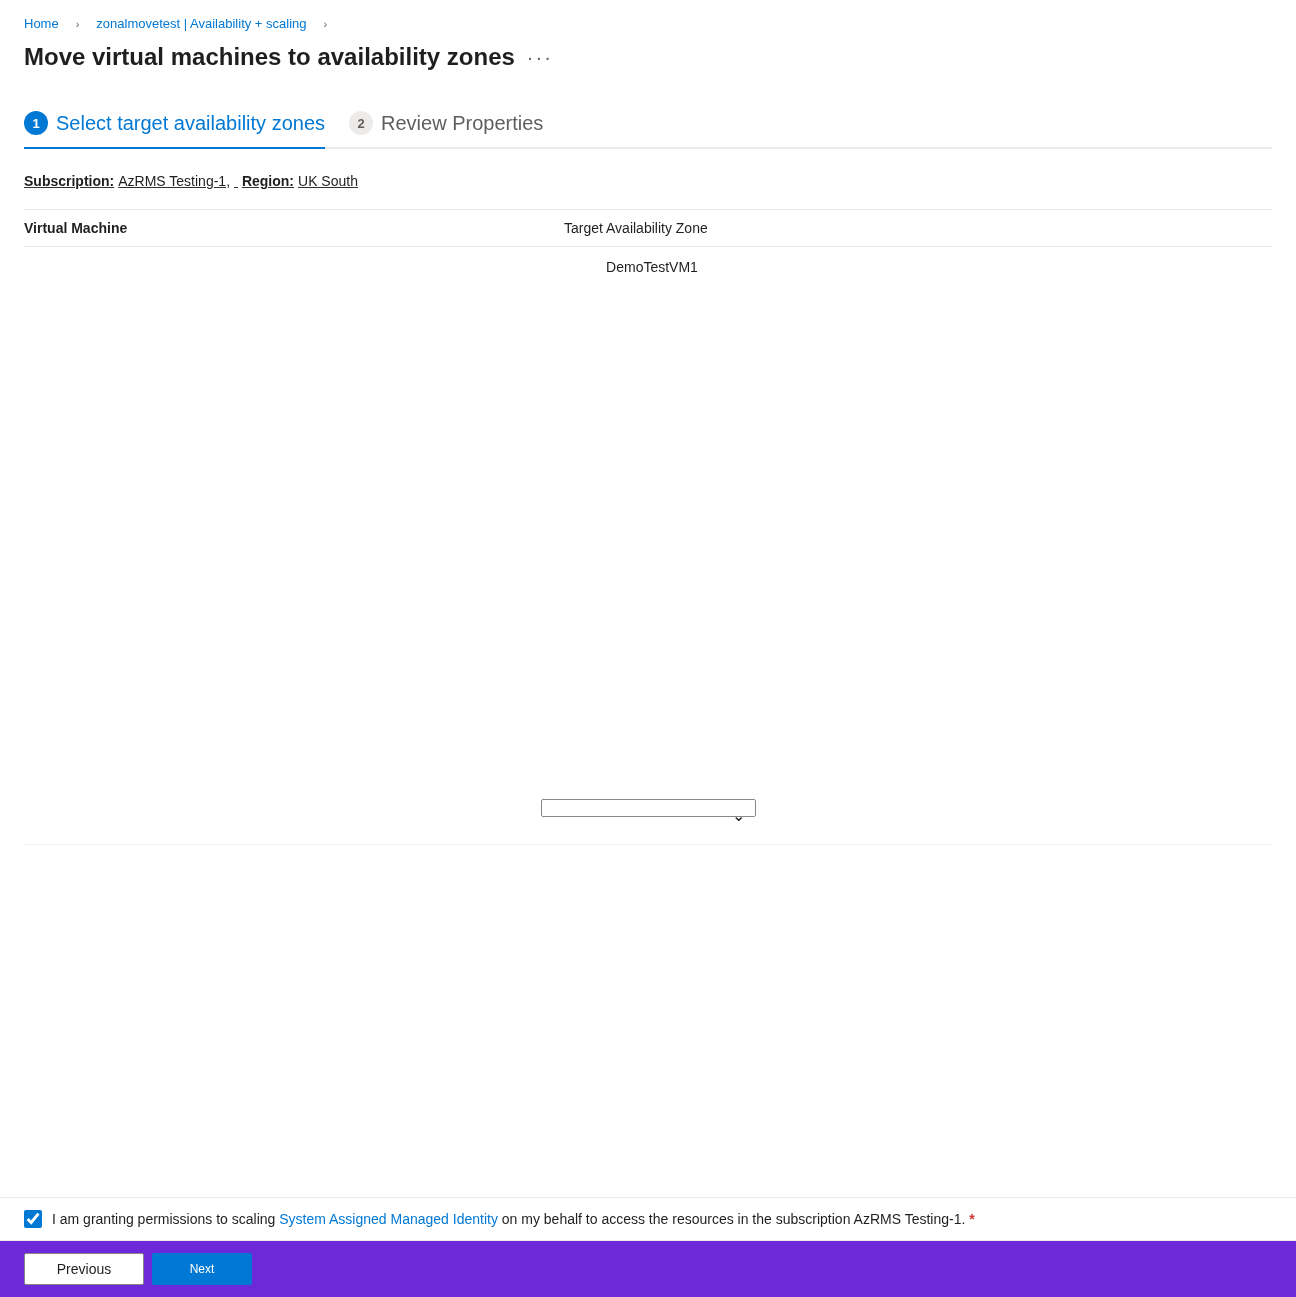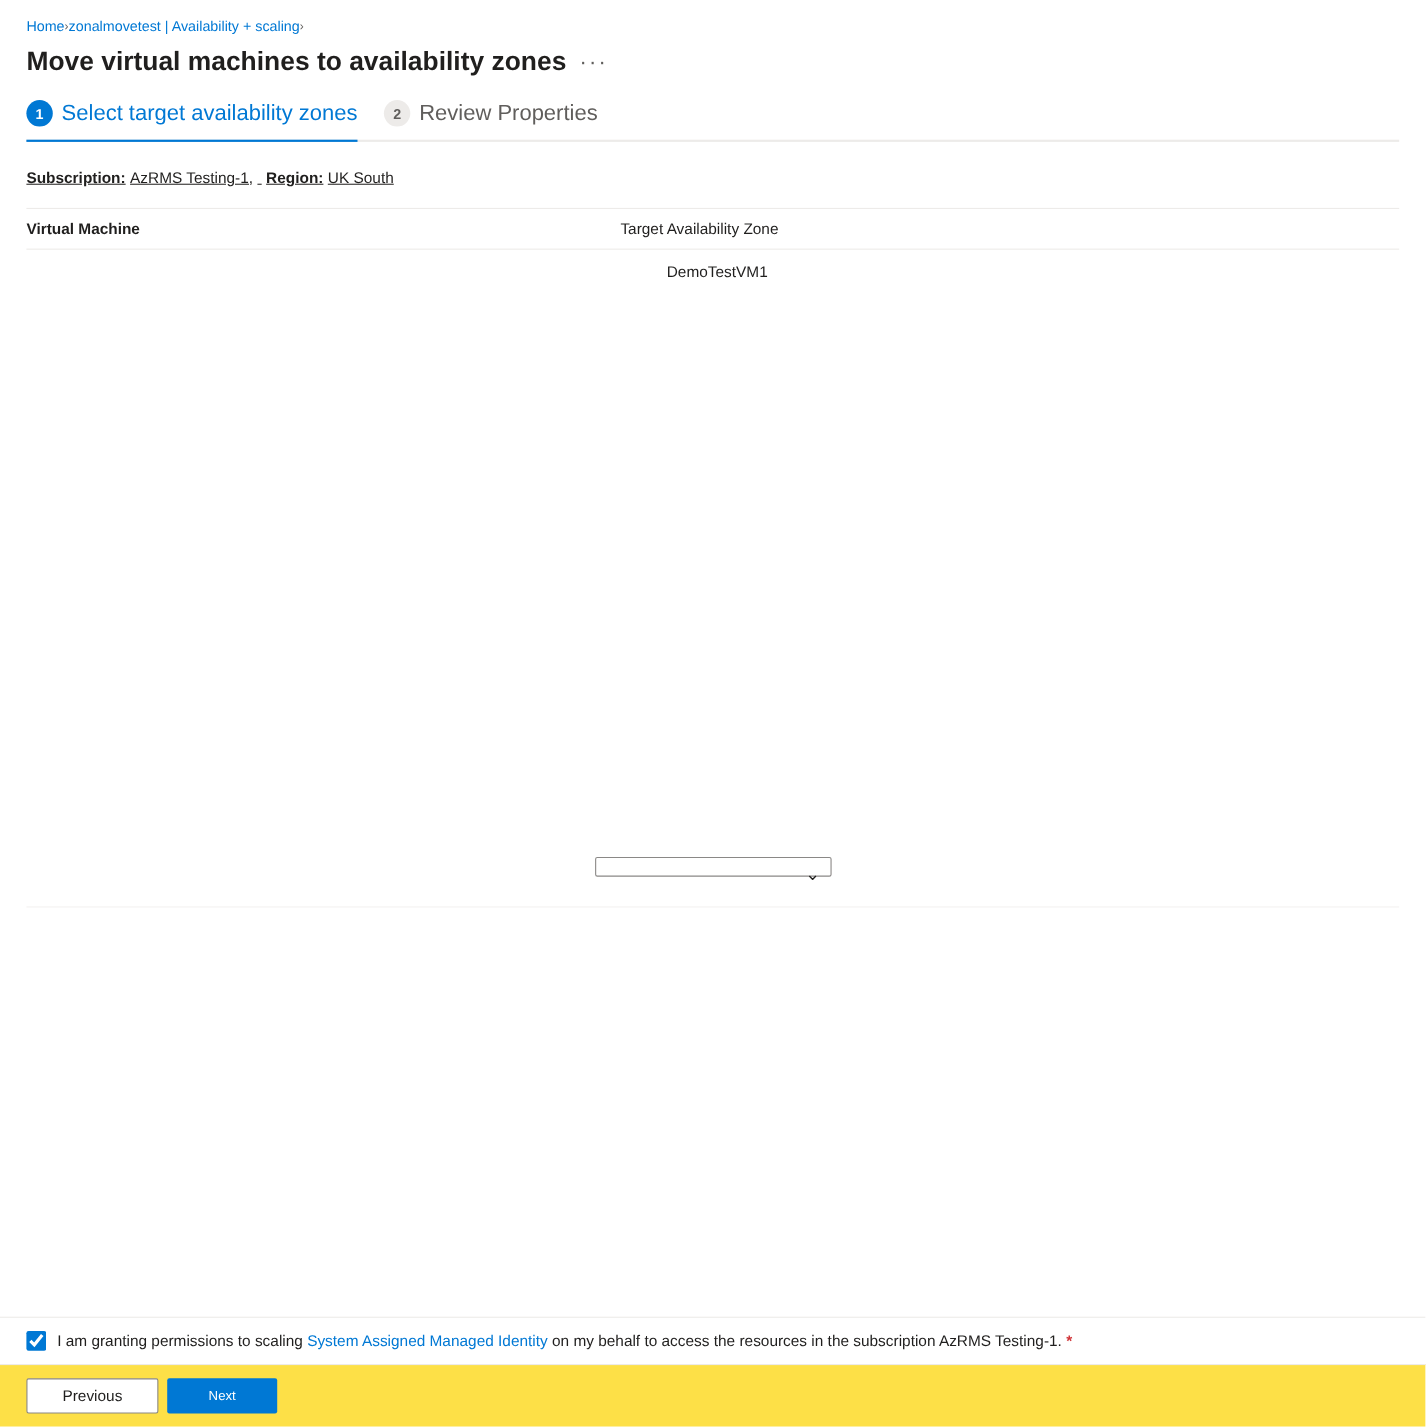--- a/index.html
+++ b/index.html
@@ -19,38 +19,38 @@
     }
     .main-content {
       flex: 1;
       padding: 16px 24px;
       display: flex;
       flex-direction: column;
     }
     .breadcrumb {
       display: flex;
       align-items: center;
-      gap: 0;
+      gap: 17px;
       font-size: 13px;
       margin-bottom: 12px;
       color: #0078d4;
     }
     .breadcrumb a {
       color: #0078d4;
       text-decoration: none;
     }
     .breadcrumb-separator {
       color: #605e5c;
       font-size: 11px;
     }
     .page-header {
       display: flex;
       align-items: center;
       gap: 12px;
-      margin-bottom: 20px;
+      margin-bottom: 40px;
     }
     .page-title {
       font-size: 24px;
       font-weight: 600;
       color: #201f1e;
     }
     .more-icon {
       color: #605e5c;
       font-size: 20px;
       cursor: pointer;
@@ -210,21 +210,21 @@
     .required-star {
       color: #d13438;
       font-weight: 700;
     }
     .button-bar {
       display: flex;
       align-items: flex-end;
       gap: 8px;
       padding: 12px 24px;
       border-top: 1px solid #edebe9;
-      background: #fde047;
+      background: #6d28d9;
     }
     .btn-previous {
       height: 32px;
       padding: 0 16px;
       border: 1px solid #8a8886;
       border-radius: 2px;
       background: #ffffff;
       color: #201f1e;
       font-size: 14px;
       cursor: pointer;

